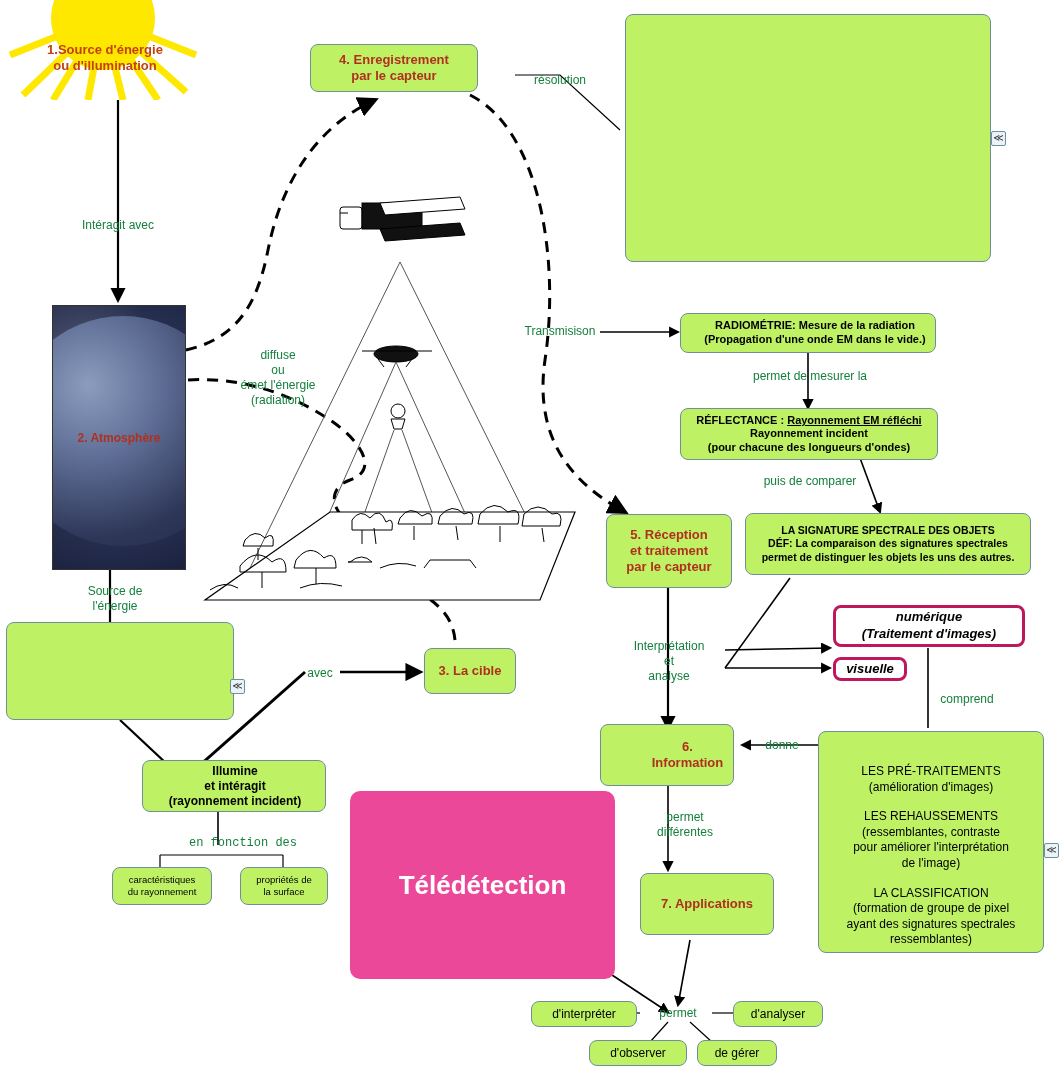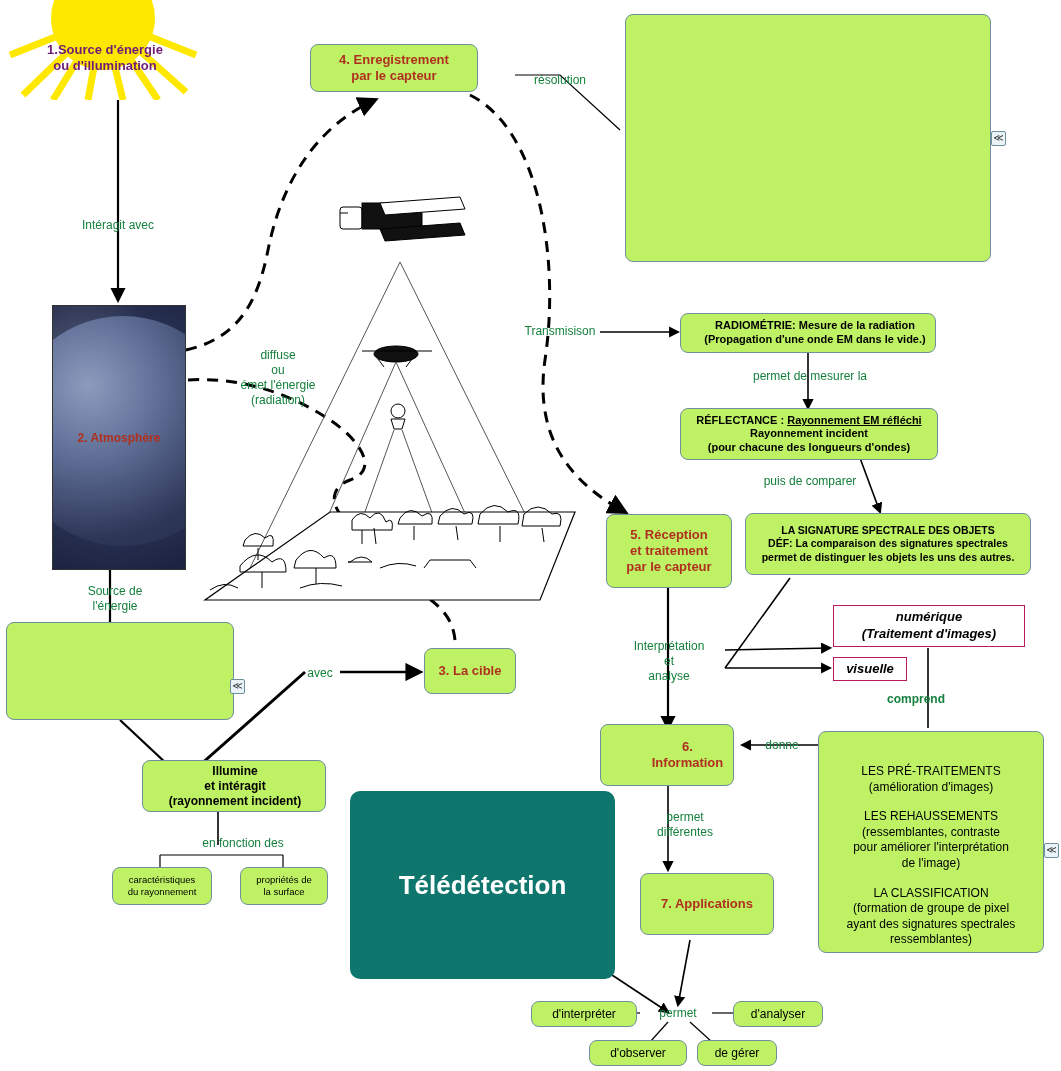--- a/index.html
+++ b/index.html
@@ -16,22 +16,22 @@
     background:#bef264;
     border:1px solid #6f8f9b;
     border-radius:8px;
     display:flex;align-items:center;justify-content:center;
     text-align:center;
     padding:4px 6px;
     line-height:1.25;
   }
   .white-box{
     background:#ffffff;
-    border:1px solid #be185d;
-    border-radius:0;
+    border:3px solid #be185d;
+    border-radius:8px;
     display:flex;align-items:center;justify-content:center;
     text-align:center;
     padding:3px 6px;
     line-height:1.3;
   }
   .num-title{color:#b03020;font-weight:bold;font-size:13px;}
   .plain{ text-align:center; line-height:1.3; }
   .label{
     position:absolute;text-align:center;line-height:1.25;
     font-size:12px;color:#15803d;background:transparent;
@@ -39,21 +39,21 @@
   svg.overlay{position:absolute;left:0;top:0;width:1061px;height:1071px;pointer-events:none;}
   .collapse{
     position:absolute;width:13px;height:13px;background:#eaf4f8;
     border:1px solid #6f8f9b;border-radius:2px;
     font-size:10px;line-height:11px;text-align:center;color:#333;
   }
   
   .sun-wrap{position:absolute;left:8px;top:0px;width:190px;height:100px;}
   .sun-label{
     position:absolute;left:20px;top:42px;width:170px;
-    text-align:center;color:#701a75;font-weight:bold;font-size:13px;line-height:1.2;
+    text-align:center;color:#c2410c;font-weight:bold;font-size:13px;line-height:1.2;
   }
   
   .atmo{
     position:absolute;left:52px;top:305px;width:132px;height:263px;
     border:1px solid #333;
     background:
       radial-gradient(ellipse at 20% 35%, rgba(255,255,255,0.22) 0%, rgba(255,255,255,0) 55%),
       radial-gradient(circle at 45% 45%, #5a6b93 0%, #3d4a70 38%, #2a3354 60%, #1b2140 100%);
     overflow:hidden;
   }
@@ -63,21 +63,21 @@
     background:radial-gradient(circle at 35% 30%, #8d9ec0 0%, #5d6c94 35%, #2e3758 70%, #222a47 100%);
     opacity:.95;
   }
   .atmo .lbl{
     position:absolute;left:0;top:125px;width:132px;text-align:center;
     color:#b03020;font-weight:bold;font-size:12px;
   }
   
   .teledet{
     position:absolute;left:350px;top:791px;width:265px;height:188px;
-    background:#0f766e;border-radius:10px;
+    background:#ec4899;border-radius:10px;
     color:#fff;display:flex;align-items:center;justify-content:center;
     font-size:26px;font-weight:bold;
   }
 </style>
 </head>
 <body>
 
 <svg class="overlay" viewBox="0 0 1061 1071">
   <defs>
     <marker id="arrow" viewBox="0 0 10 10" refX="8" refY="5" markerWidth="7" markerHeight="7" orient="auto-start-reverse">
@@ -240,29 +240,29 @@
 <div class="label" style="left:735px;top:369px;width:150px;">permet de mesurer la</div>
 <div class="label" style="left:745px;top:474px;width:130px;">puis de comparer</div>
 <div class="label" style="left:520px;top:73px;width:80px;">résolution</div>
 
 <div class="label" style="left:614px;top:639px;width:110px;">
   <div>Interprétation</div>
   <div>et</div>
   <div>analyse</div>
 </div>
 
-<div class="label" style="left:881px;top:692px;width:70px;font-weight:bold;">comprend</div>
+<div class="label" style="left:932px;top:692px;width:70px;">comprend</div>
 <div class="label" style="left:752px;top:738px;width:60px;">donne</div>
 
 <div class="label" style="left:640px;top:810px;width:90px;">
   <div>permet</div>
   <div>différentes</div>
 </div>
 
-<div class="label" style="left:183px;top:836px;width:120px;">en fonction des</div>
+<div class="label" style="left:183px;top:836px;width:120px;font-family:Liberation Mono, monospace;">en fonction des</div>
 <div class="label" style="left:648px;top:1006px;width:60px;">permet</div>
 
 <div class="abs box" style="left:310px;top:44px;width:168px;height:48px;">
   <div>
     <div class="num-title">4. Enregistrement</div>
     <div class="num-title">par le capteur</div>
   </div>
 </div>
 
 <div class="abs box" style="left:625px;top:14px;width:366px;height:248px;display:block;padding:12px;">

